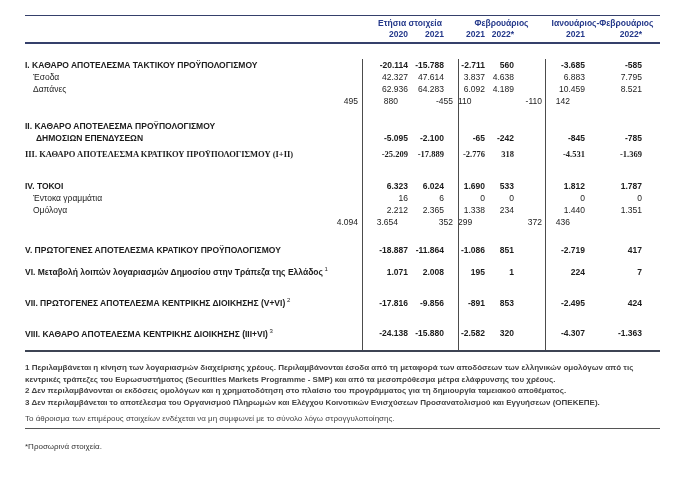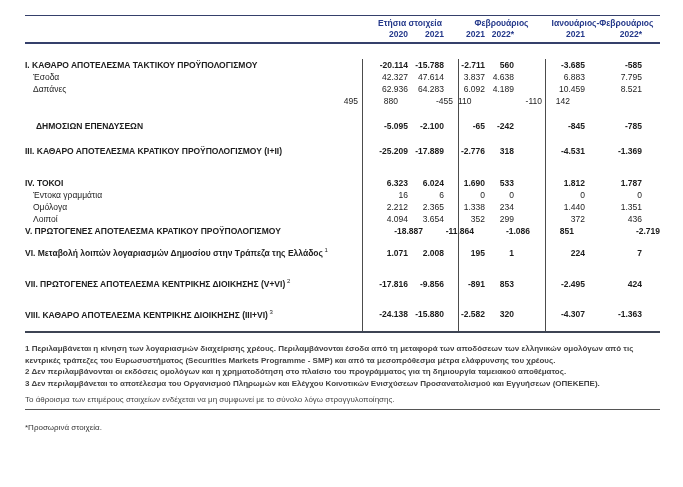--- a/index.html
+++ b/index.html
@@ -54,23 +54,23 @@
   .row.sub  { font-weight:normal; margin-top:0; }
   .row .label { padding-right:6px; }
   .row.sub .label { padding-left:8px; }
   .row .label2 { padding-left:11px; }
   .row .num { text-align:right; align-self:end; white-space:nowrap; }
   sup { font-size:6px; font-weight:normal; }
 
   
   .row:nth-child(4)  { }  
   .row:nth-child(8)  { margin-top:13px; }  
-  .row:nth-child(9)  { margin-top:13px; }  
+  .row:nth-child(9)  { margin-top:4px;font-family:Liberation Serif, serif; }  
   .row:nth-child(10) { margin-top:20px; }  
-  .row:nth-child(14) { margin-top:0;gap:15px; }  
+  .row:nth-child(14) { margin-top:16px; }  
   .row:nth-child(15) { margin-top:7px;  }  
   .row:nth-child(16) { margin-top:16px; }  
   .row:nth-child(17) { margin-top:16px; }  
 
   
   .notes { margin-top:10px; font-size:8px; line-height:11.5px; color:#444444;font-weight:bold; }
   .fn { margin:0; }
   .rounding { margin-top:6px; font-size:8px; color:#444444; }
   .sep { border:none; border-top:1px solid #555555; margin:5px 0 0 0; }
   .prov { margin-top:13px; font-size:8px; color:#333333; }
@@ -133,21 +133,21 @@
       </div>
       <div class="row sub">
         <div class="cell num c1">495</div>
         <div class="cell num c2">880</div>
         <div class="cell num c3">-455</div>
         <div class="cell num c4">110</div>
         <div class="cell num c5">-110</div>
         <div class="cell num c6">142</div>
       </div>
       <div class="row main">
-        <div class="cell label"><div class="label2">ΔΗΜΟΣΙΩΝ ΕΠΕΝΔΥΣΕΩΝ</div></div>
+        <div class="cell label"><span>II. ΚΑΘΑΡΟ ΑΠΟΤΕΛΕΣΜΑ ΠΡΟΫΠΟΛΟΓΙΣΜΟΥ</span><div class="label2">ΔΗΜΟΣΙΩΝ ΕΠΕΝΔΥΣΕΩΝ</div></div>
         <div class="cell num c1">-5.095</div>
         <div class="cell num c2">-2.100</div>
         <div class="cell num c3">-65</div>
         <div class="cell num c4">-242</div>
         <div class="cell num c5">-845</div>
         <div class="cell num c6">-785</div>
       </div>
       <div class="row main">
         <div class="cell label"><span>III. ΚΑΘΑΡΟ ΑΠΟΤΕΛΕΣΜΑ ΚΡΑΤΙΚΟΥ ΠΡΟΫΠΟΛΟΓΙΣΜΟΥ (I+II)</span></div>
         <div class="cell num c1">-25.209</div>
@@ -178,21 +178,20 @@
       <div class="row sub">
         <div class="cell label"><span>Ομόλογα</span></div>
         <div class="cell num c1">2.212</div>
         <div class="cell num c2">2.365</div>
         <div class="cell num c3">1.338</div>
         <div class="cell num c4">234</div>
         <div class="cell num c5">1.440</div>
         <div class="cell num c6">1.351</div>
       </div>
       <div class="row sub">
-        <div class="cell label"><span>Λοιποί</span></div>
         <div class="cell num c1">4.094</div>
         <div class="cell num c2">3.654</div>
         <div class="cell num c3">352</div>
         <div class="cell num c4">299</div>
         <div class="cell num c5">372</div>
         <div class="cell num c6">436</div>
       </div>
       <div class="row main">
         <div class="cell label"><span>V. ΠΡΩΤΟΓΕΝΕΣ ΑΠΟΤΕΛΕΣΜΑ  ΚΡΑΤΙΚΟΥ ΠΡΟΫΠΟΛΟΓΙΣΜΟΥ</span></div>
         <div class="cell num c1">-18.887</div>

